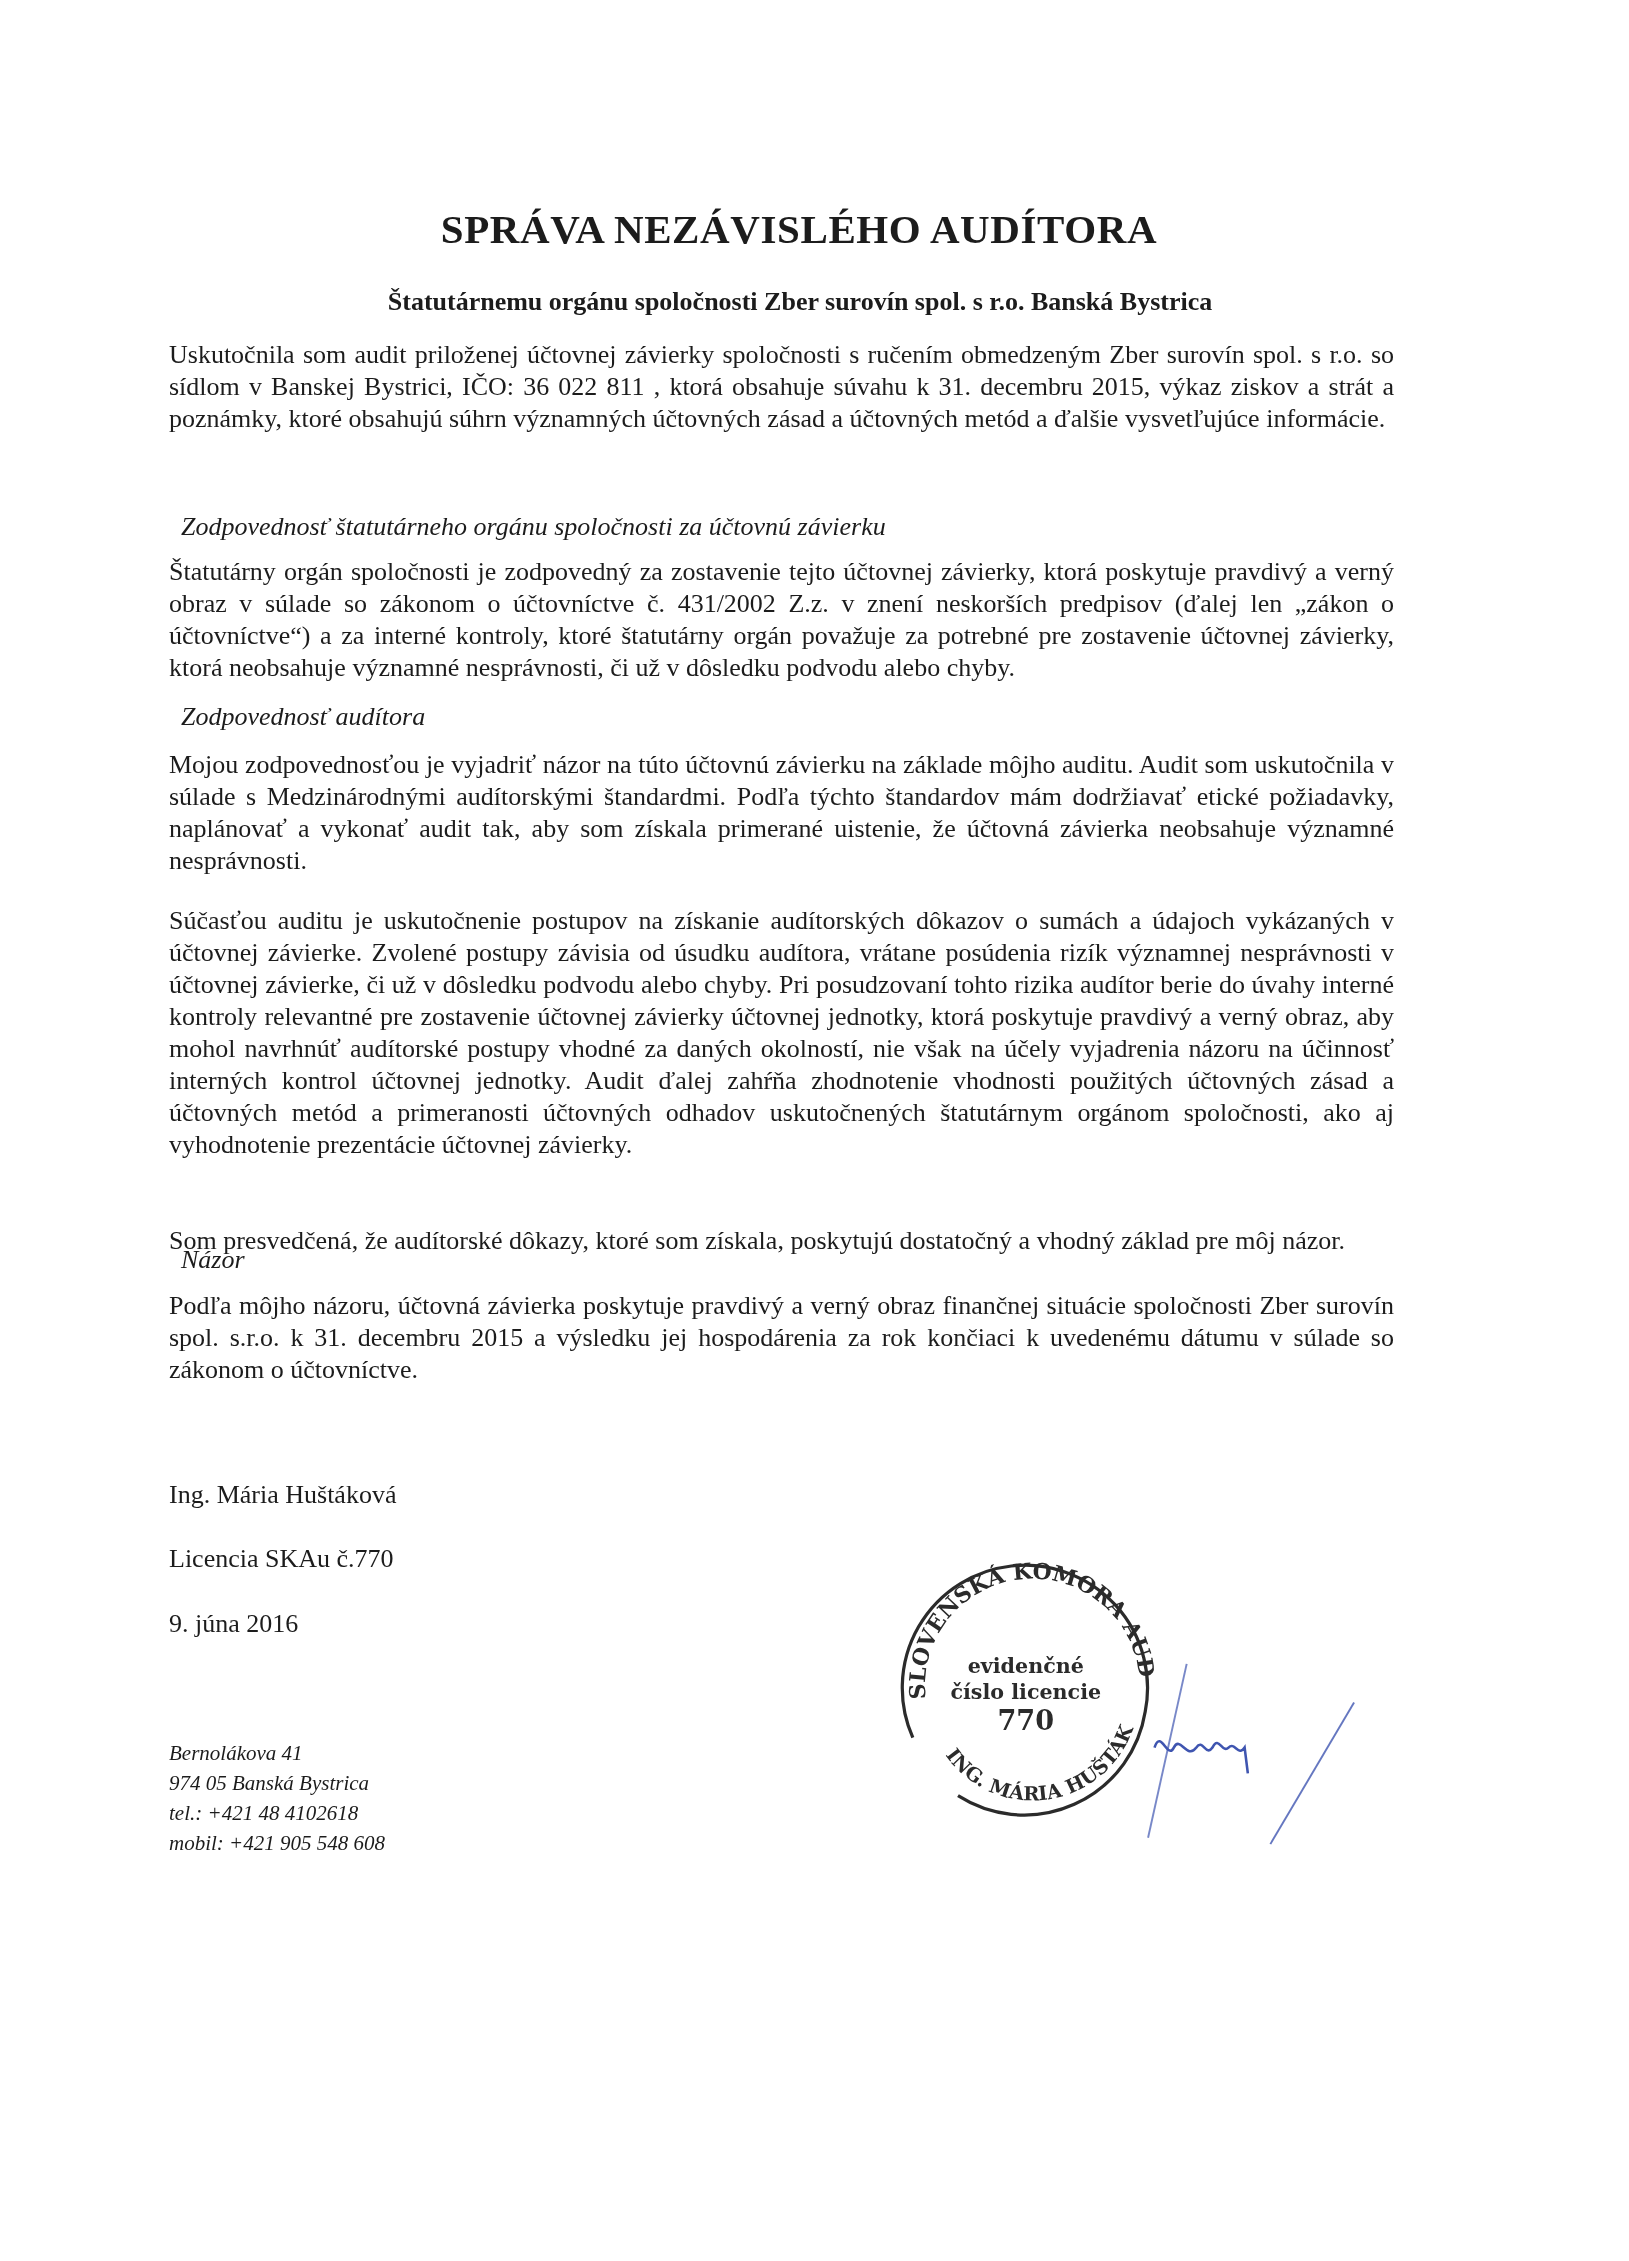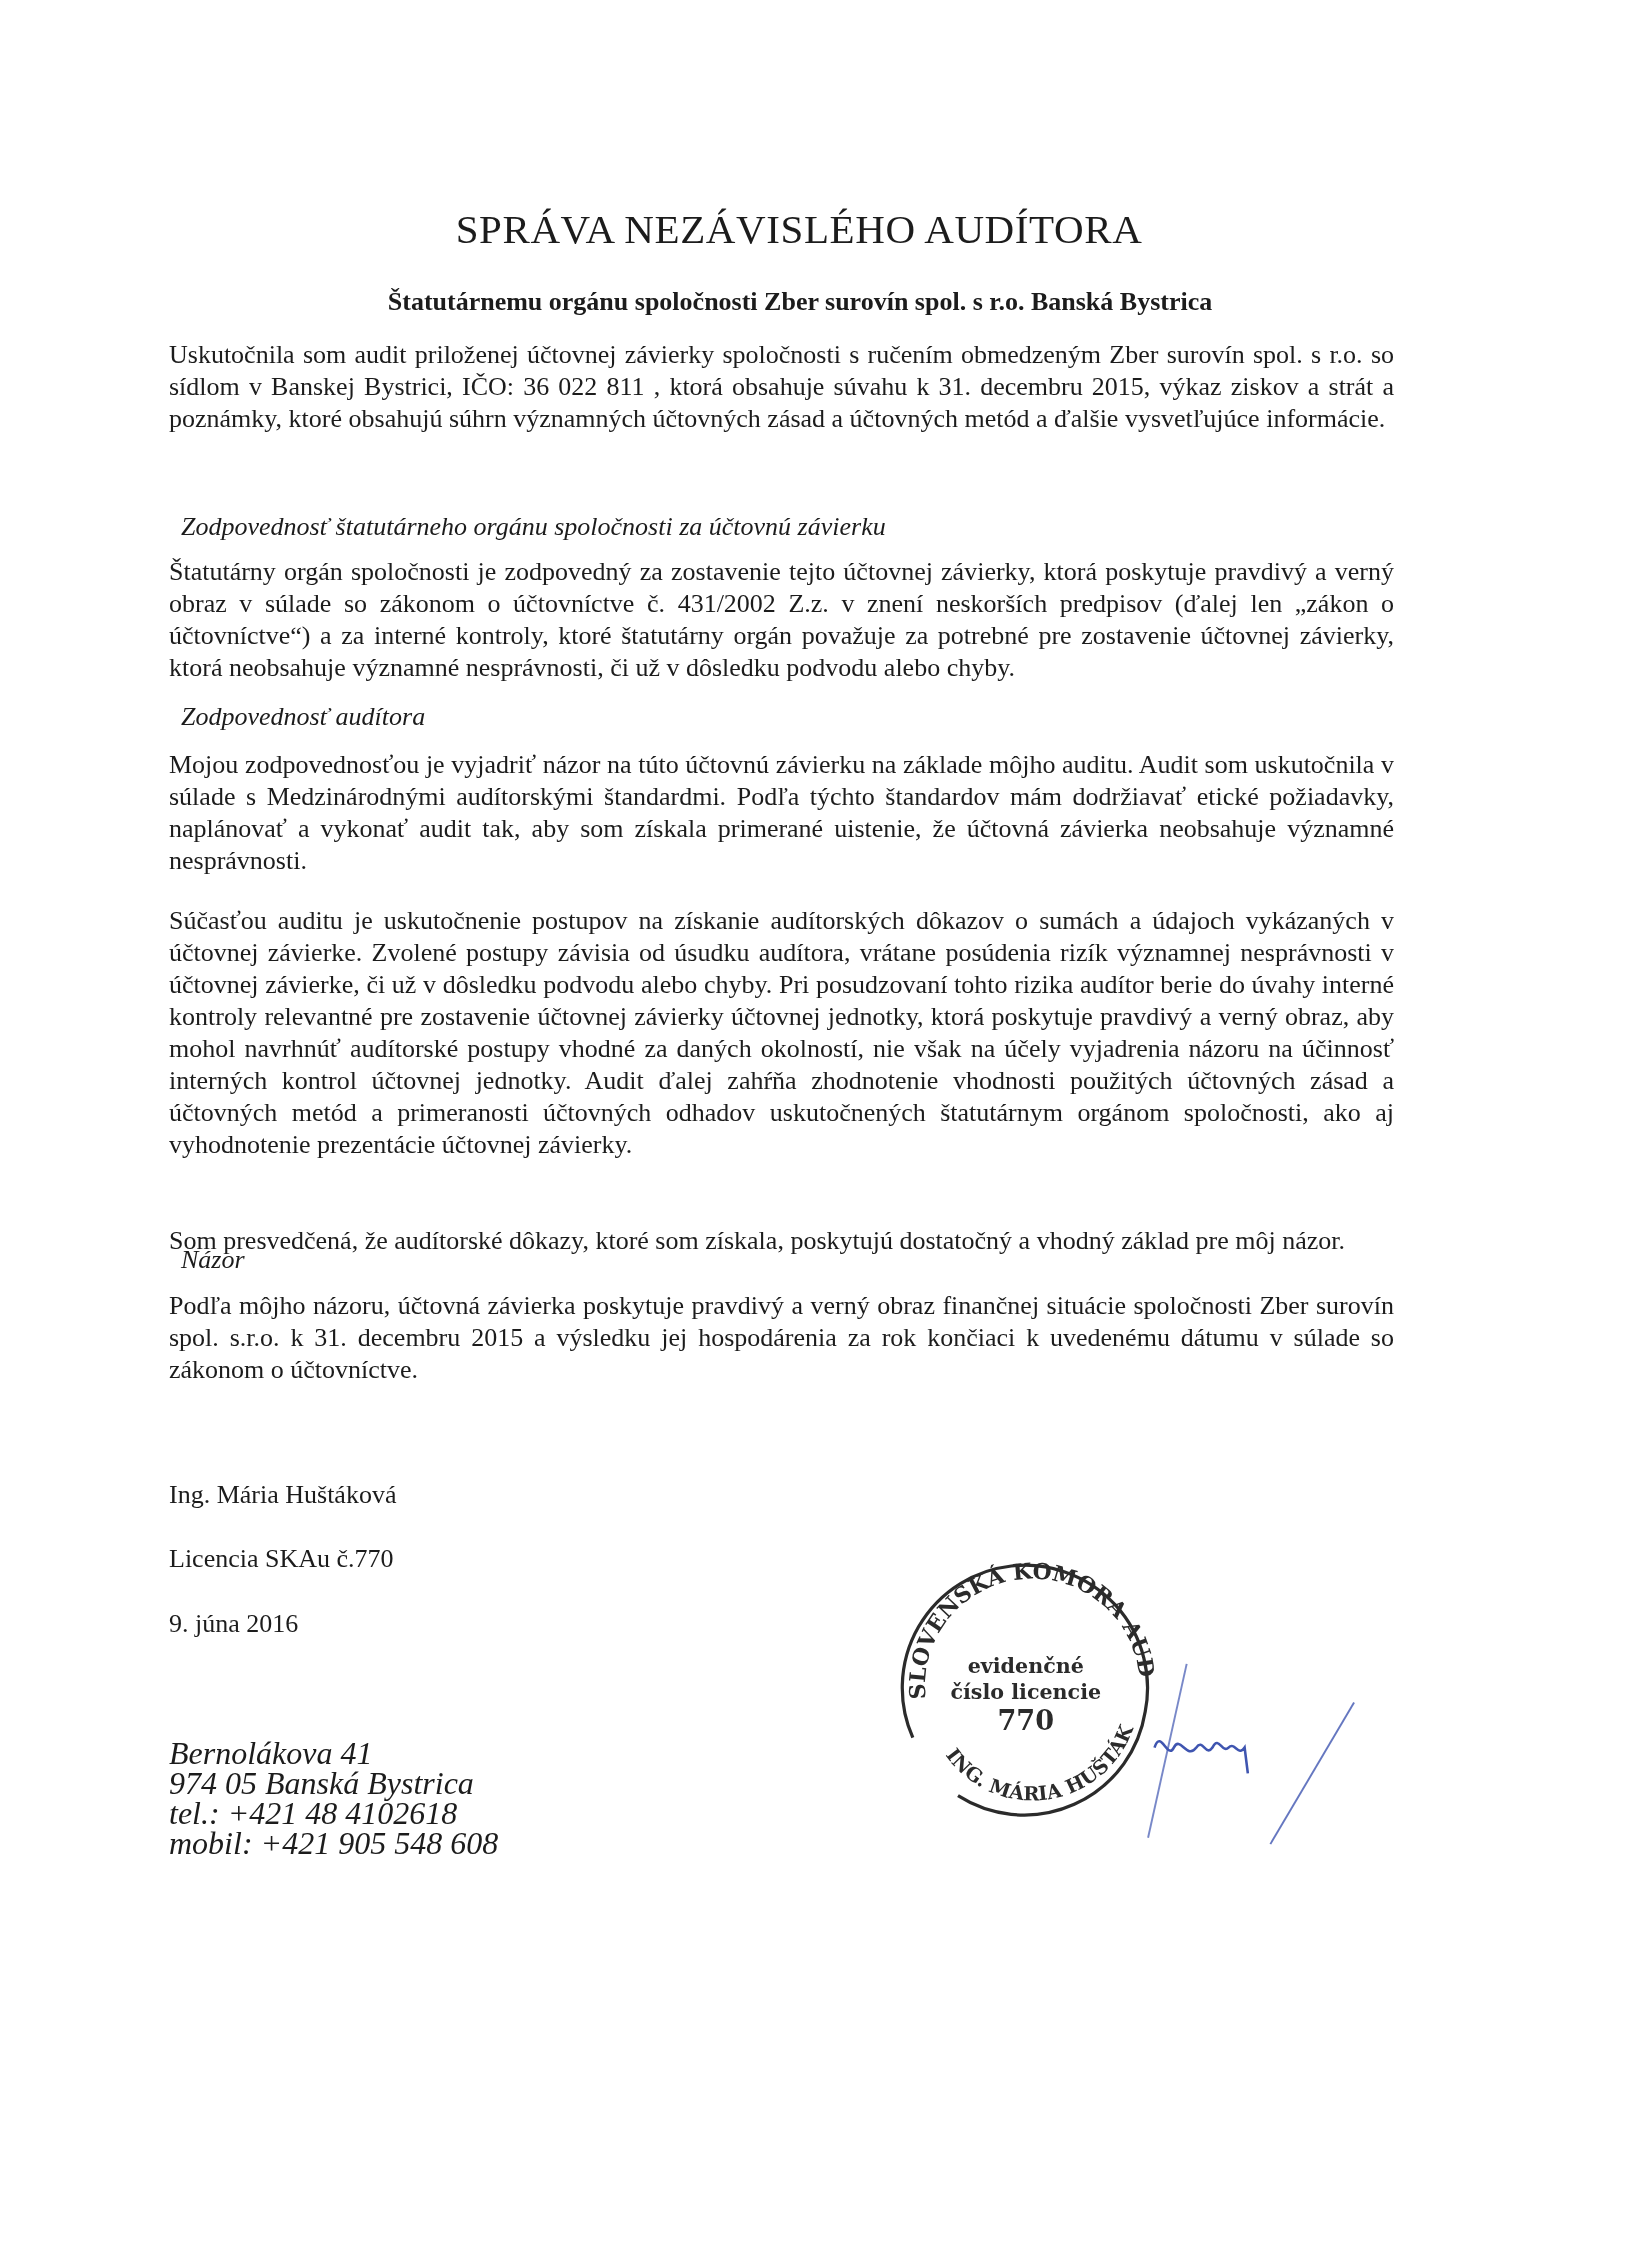--- a/index.html
+++ b/index.html
@@ -1,26 +1,26 @@
 <!DOCTYPE html>
 <html style="font-size:10.3px"><head>
 <meta charset="utf-8">
 <style>
   html, body { margin: 0; padding: 0; background: #ffffff; }
   body { width: 1630px; height: 2261px; position: relative; overflow: hidden;
          font-family: "Liberation Serif", "DejaVu Serif", serif; color: #1c1c1c; }
   .title { position: absolute; top: 205px; left: 0; width: 1598px; text-align: center;
-           font-size: 41px; font-weight: normal; letter-spacing: 0.6px; margin: 0; }
+           font-size: 41px; font-weight: bold; letter-spacing: 0.6px; margin: 0; }
   .addressee { position: absolute; top: 287px; left: 0; width: 1600px; text-align: center;
                font-size: 26px; font-weight: bold; margin: 0; }
   .body { position: absolute; left: 169px; width: 1225px; font-size: 26px; line-height: 32px;
           text-align: justify; margin: 0; }
   .heading { position: absolute; left: 169px; font-size: 26px; font-style: italic; margin: 12px; }
   .sig { position: absolute; left: 169px; font-size: 26px; margin: 0; }
-  .addr { position: absolute; left: 169px; top: 1738px; font-size: 32px; font-style: italic; line-height: 30px; }
+  .addr { position: absolute; left: 169px; top: 1738px; font-size: 21px; font-style: italic; line-height: 30px; }
   .addr div { margin: 0; }
   .stamp { position: absolute; left: 887px; top: 1544px; width: 284px; height: 284px; }
   .signature { position: absolute; left: 1135px; top: 1651px; width: 245px; height: 206px; }
 </style>
 </head>
 <body>
 
 <h1 class="title">SPRÁVA NEZÁVISLÉHO AUDÍTORA</h1>
 <p class="addressee">Štatutárnemu orgánu spoločnosti Zber surovín spol. s r.o. Banská Bystrica</p>
 

